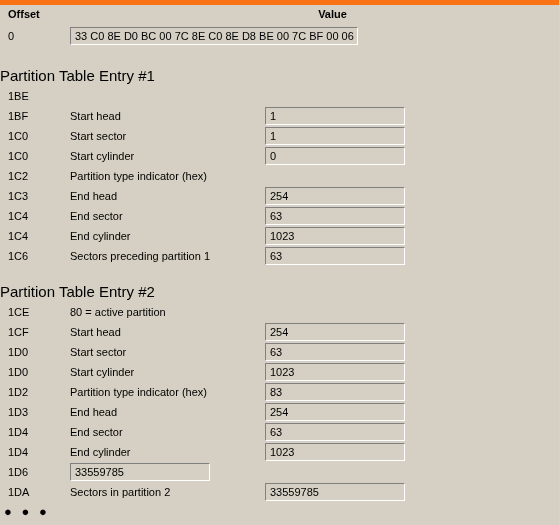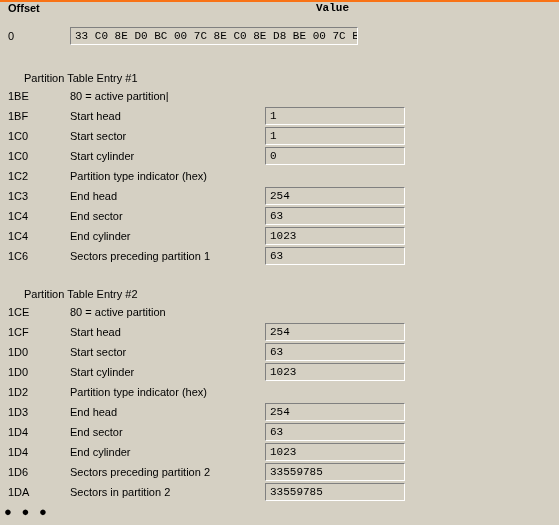--- a/index.html
+++ b/index.html
@@ -8,51 +8,50 @@
     width: 559px;
     height: 525px;
     background: #d5d0c3;
     font-family: "Tahoma", "MS Sans Serif", Arial, sans-serif;
     font-size: 11px;
     color: #000;
     overflow: hidden;
   }
   .header {
     display: flex;
-    border-top: 2px solid #f97316;
+    border-top: 5px solid #f97316;
     box-sizing: border-box;
     height: 22px;
-    align-items: flex-start;
+    align-items: center;
     gap: 36px;
   }
   .col-offset { width: 70px; padding-left: 8px; box-sizing: border-box; }
   .col-title  { width: 195px; box-sizing: border-box; }
-  .col-value  { flex: 1; box-sizing: border-box; font-family: Liberation Mono, monospace; }
+  .col-value  { flex: 1; box-sizing: border-box; }
   .header .col-offset,
   .header .col-title,
   .header .col-value {
     font-weight: bold;
     text-align: center;
   }
   .header .col-offset { text-align: left; }
   .row {
     display: flex;
     align-items: center;
     height: 20px;
   }
   .section-row {
     display: flex;
     align-items: flex-end;
     height: 34px;
     padding-bottom: 2px;
   }
   .section-label {
     padding-left: 0;
-    font-size: 11px;
-    margin-left: 24px;
+    font-size: 15px;
   }
   .valbox {
     border-top: 1px solid #808080;
     border-left: 1px solid #808080;
     border-right: 1px solid #fff;
     border-bottom: 1px solid #fff;
     background: #d5d0c3;
     padding: 1px 4px;
     height: 14px;
     line-height: 14px;
@@ -86,21 +85,20 @@
     <div class="valbox wide">33 C0 8E D0 BC 00 7C 8E C0 8E D8 BE 00 7C BF 00 06 B9 00</div>
   </div>
 </div>
 
 <div id="body-rows">
     <div class="section-row">
       <div class="section-label">Partition Table Entry #1</div>
     </div>
     <div class="row">
       <div class="col-offset">1BE</div>
-      <div class="col-title">80 = active partition|</div>
     </div>
     <div class="row">
       <div class="col-offset">1BF</div>
       <div class="col-title">Start head</div>
       <div class="col-value">
         <div class="valbox">1</div>
       </div>
     </div>
     <div class="row">
       <div class="col-offset">1C0</div>
@@ -172,20 +170,23 @@
     <div class="row">
       <div class="col-offset">1D0</div>
       <div class="col-title">Start cylinder</div>
       <div class="col-value">
         <div class="valbox">1023</div>
       </div>
     </div>
     <div class="row">
       <div class="col-offset">1D2</div>
       <div class="col-title">Partition type indicator (hex)</div>
+      <div class="col-value">
+        <div class="valbox">83</div>
+      </div>
     </div>
     <div class="row">
       <div class="col-offset">1D3</div>
       <div class="col-title">End head</div>
       <div class="col-value">
         <div class="valbox">254</div>
       </div>
     </div>
     <div class="row">
       <div class="col-offset">1D4</div>
@@ -196,21 +197,20 @@
     </div>
     <div class="row">
       <div class="col-offset">1D4</div>
       <div class="col-title">End cylinder</div>
       <div class="col-value">
         <div class="valbox">1023</div>
       </div>
     </div>
     <div class="row">
       <div class="col-offset">1D6</div>
-      <div class="col-title">Sectors preceding partition 2</div>
       <div class="col-value">
         <div class="valbox">33559785</div>
       </div>
     </div>
     <div class="row">
       <div class="col-offset">1DA</div>
       <div class="col-title">Sectors in partition 2</div>
       <div class="col-value">
         <div class="valbox">33559785</div>
       </div>

